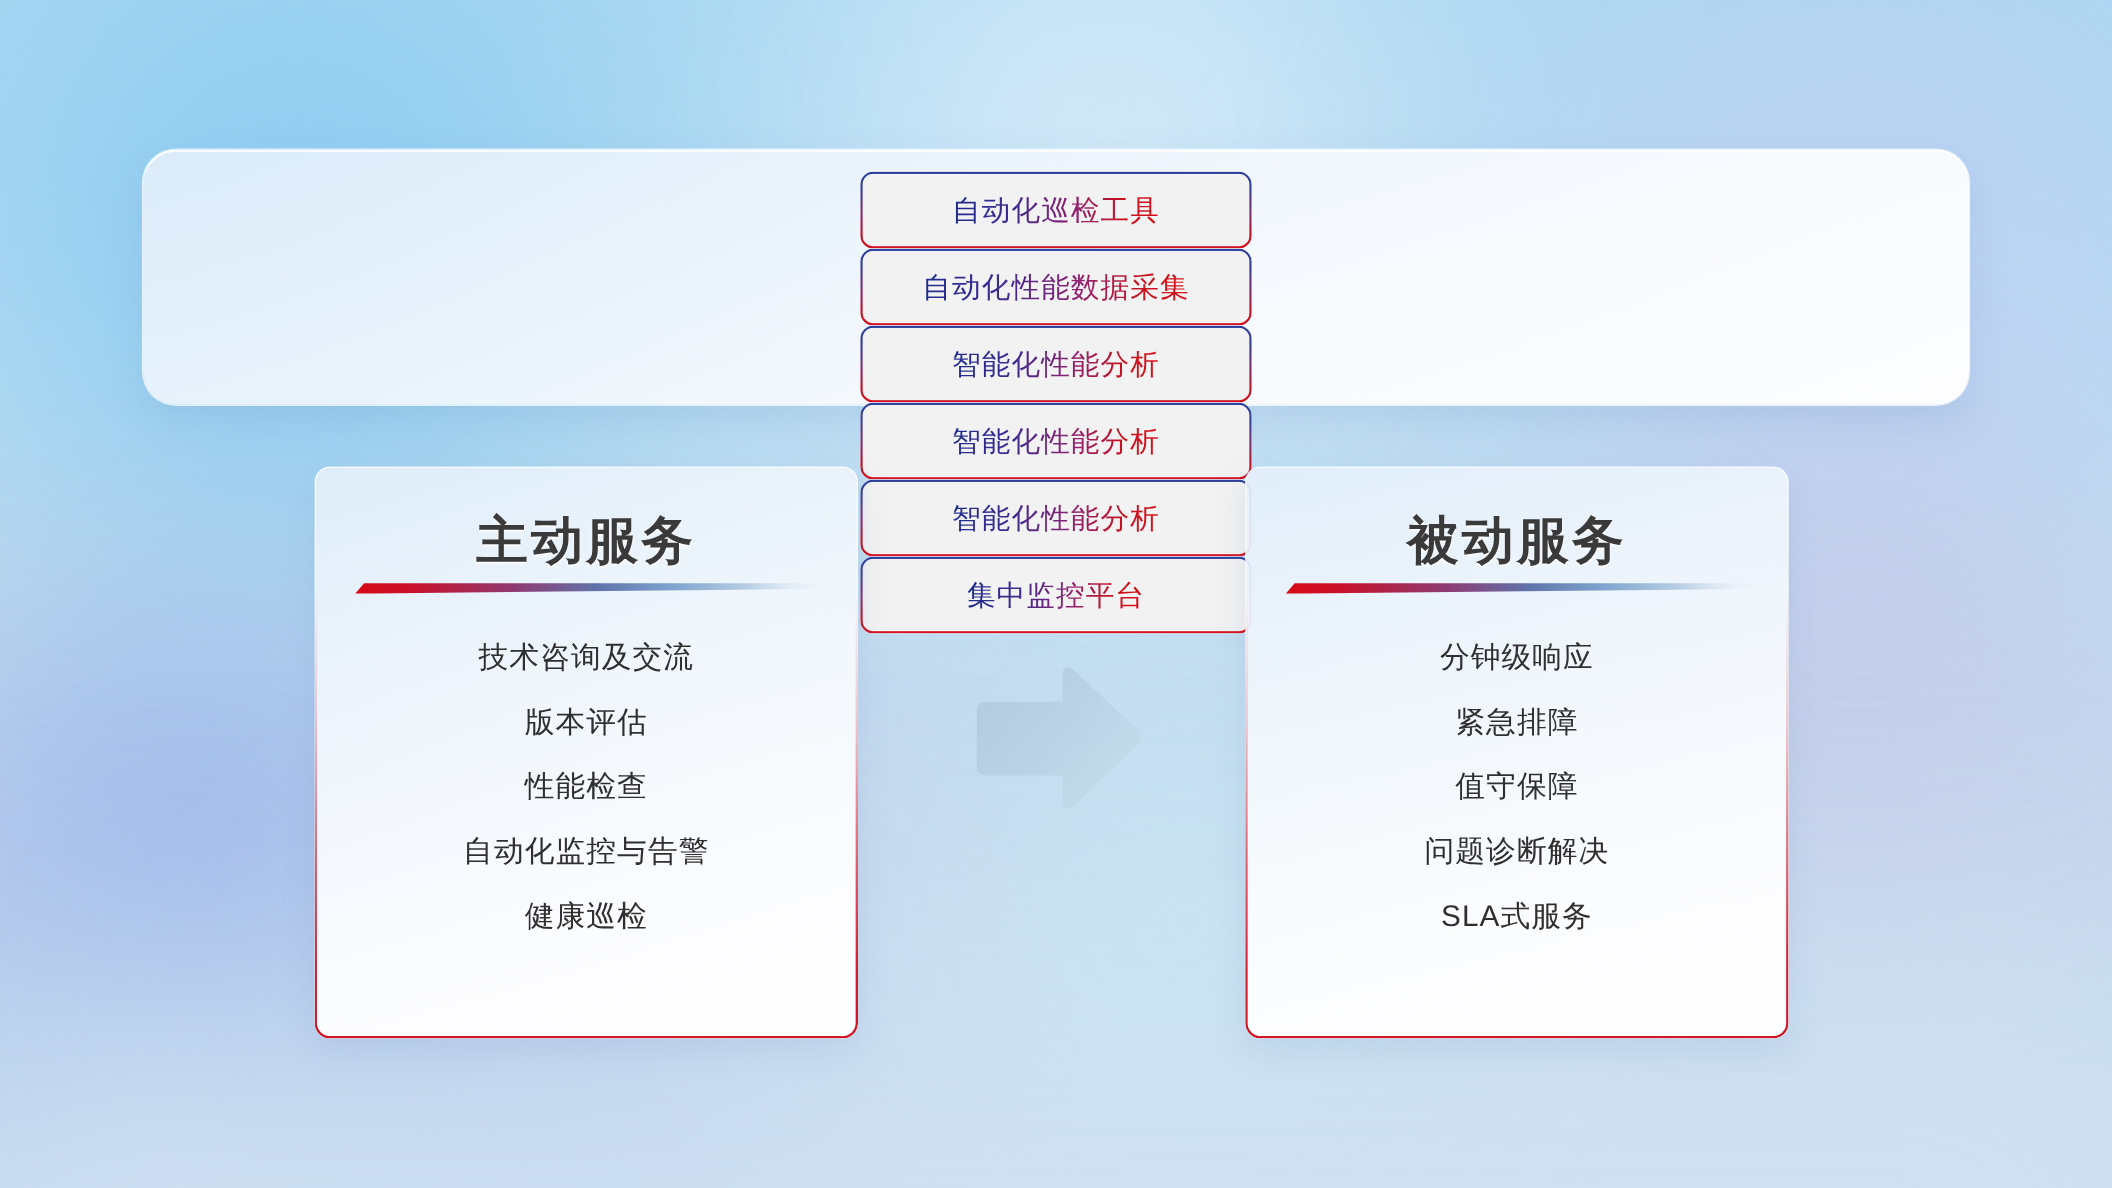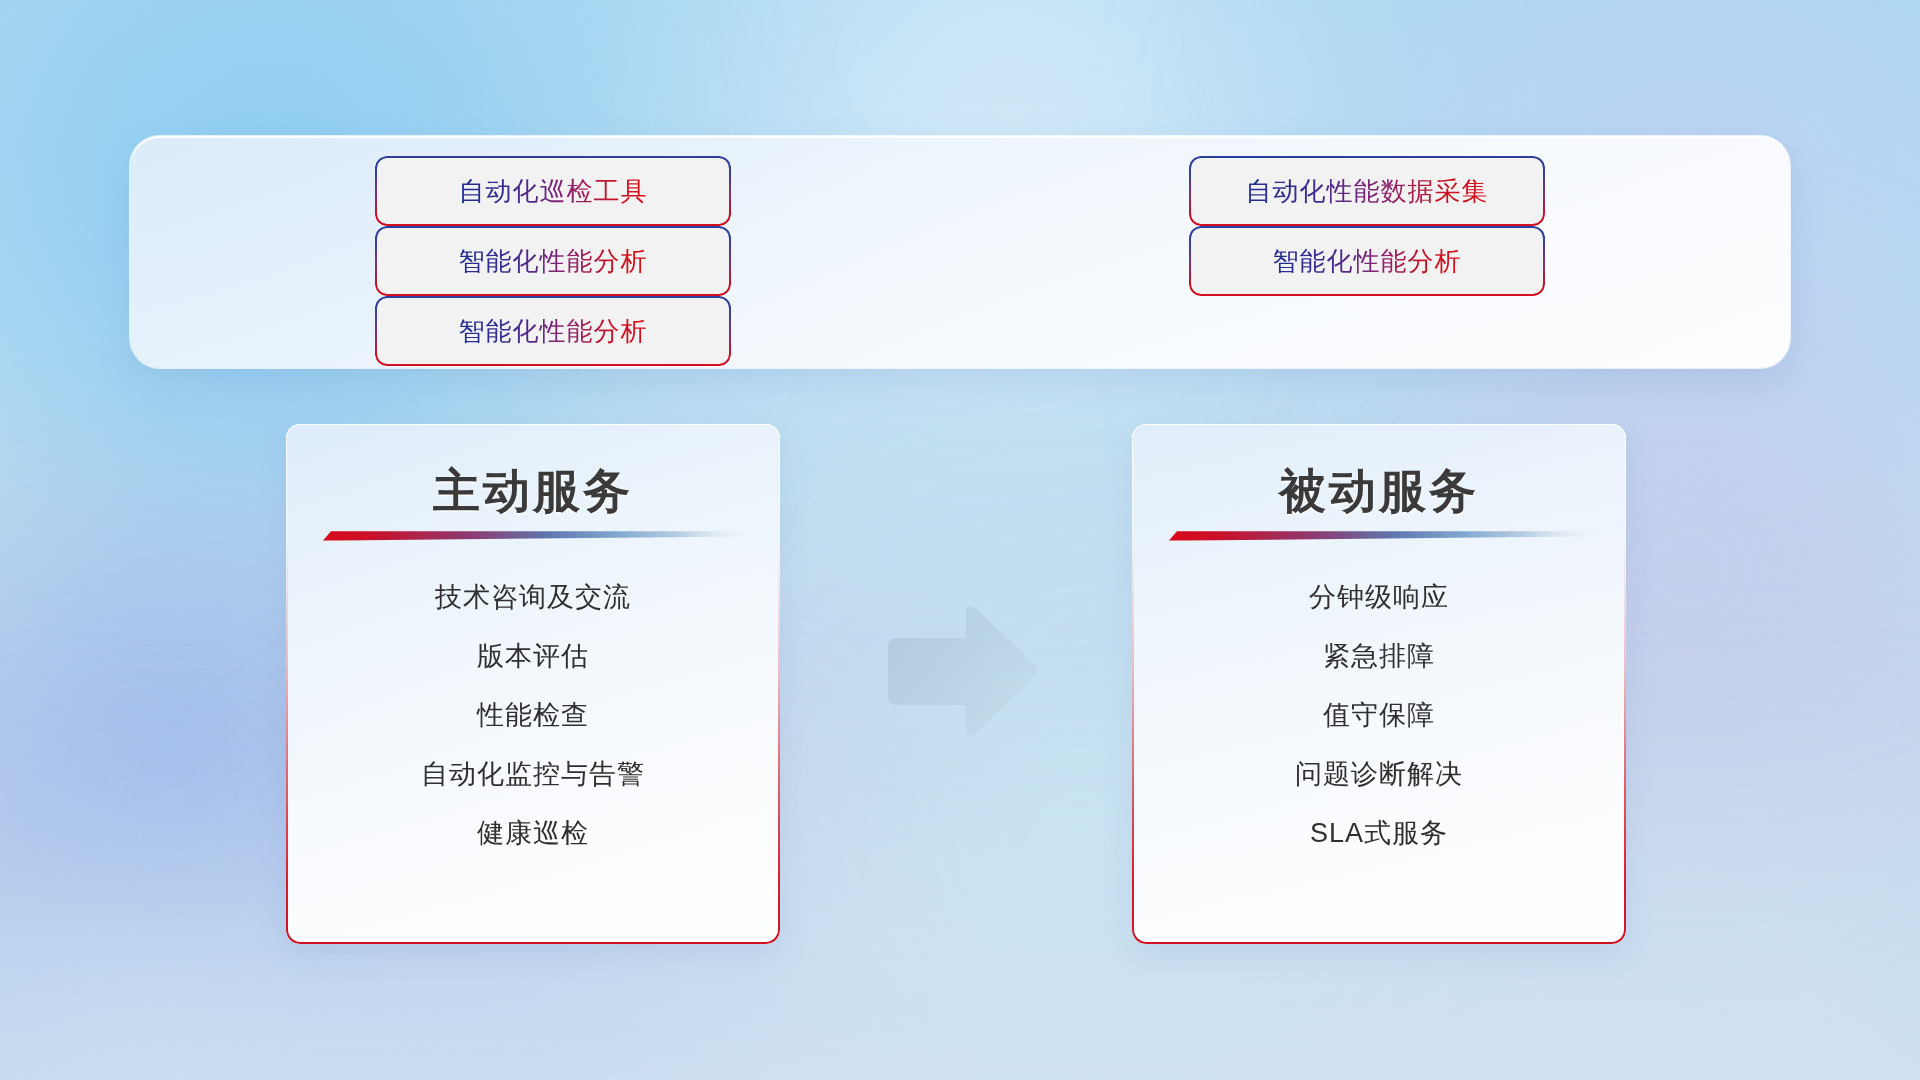--- a/index.html
+++ b/index.html
@@ -56,21 +56,21 @@
         rgba(249,251,254,.96) 62%,
         rgba(255,255,255,.97) 100%);
     box-shadow:
       0 2px 0 rgba(255,255,255,.95) inset,
       0 0 0 1px rgba(255,255,255,.75),
       0 14px 34px rgba(108,140,190,.18);
   }
   #tools-grid {
     position:absolute; inset:0;
     display:grid;
-    grid-template-columns:repeat(2,1fr);
+    grid-template-columns:repeat(1,1fr);
     grid-template-rows:repeat(2,1fr);
     column-gap:0; row-gap:0;
     padding:20px 16px;
     place-items:center;
     text-align:right;
   }
   .tool-chip {
     position:relative;
     width:356px; height:70px;
     border-radius:12px;
@@ -195,20 +195,23 @@
       </div>
 
       <div class="tool-chip">
         <span class="tool-chip-label">智能化性能分析</span>
       </div>
 
       <div class="tool-chip">
         <span class="tool-chip-label">智能化性能分析</span>
       </div>
 
+      <div class="tool-chip">
+        <span class="tool-chip-label">集中监控平台</span>
+      </div>
 
     </div>
   </section>
 
   <section class="service-card" id="card-proactive">
     <h2 class="card-title">主动服务</h2>
 
     <div class="card-divider">
       <svg width="432" height="12" viewBox="0 0 432 12" xmlns="http://www.w3.org/2000/svg">
         <defs>

